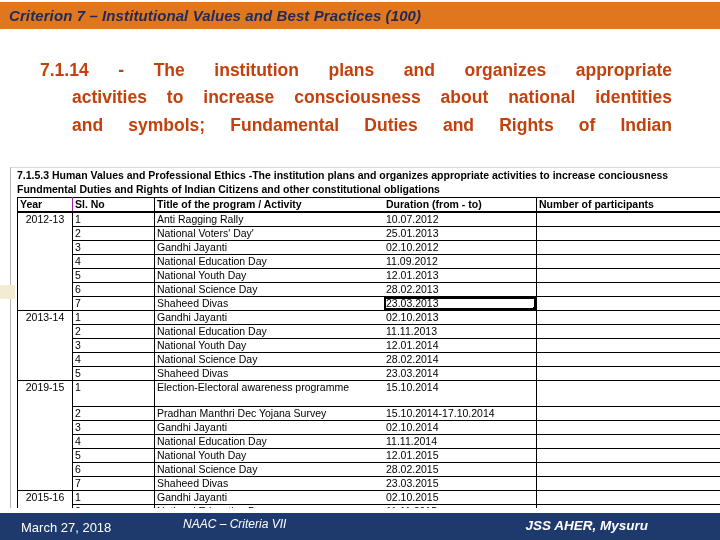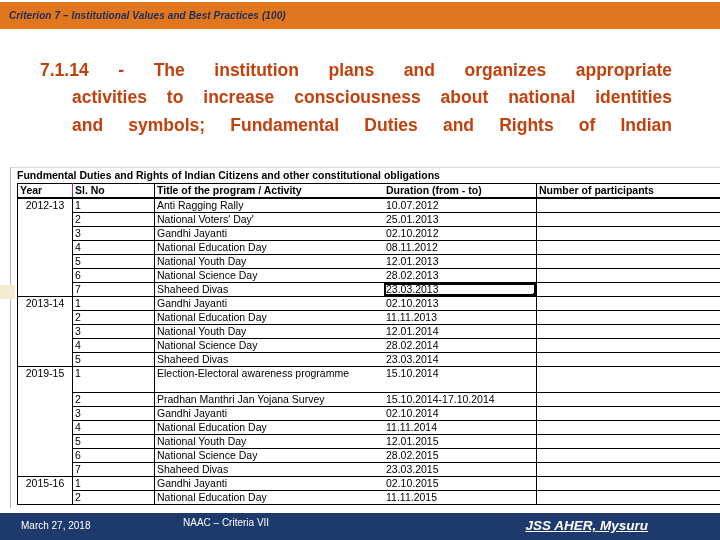--- a/index.html
+++ b/index.html
@@ -6,21 +6,21 @@
   .slide{
     position:relative;width:720px;height:540px;background:#ffffff;
     font-family:"Liberation Sans",sans-serif;overflow:hidden;margin:0 auto;
   }
   
   .banner{
     position:absolute;left:0;top:2px;width:720px;height:27px;
     background:#e0771e;display:flex;align-items:center;
   }
   .banner-title{
-    color:#1f2a5a;font-size:10px;font-weight:bold;font-style:italic;
+    color:#1f2a5a;font-size:15px;font-weight:bold;font-style:italic;
     padding-left:9px;letter-spacing:.1px;white-space:nowrap;
   }
   
   .clause{
     position:absolute;left:40px;top:57px;width:632px;color:#c2410c;
     font-size:17.5px;font-weight:bold;line-height:27.4px;
   }
   .clause-line{padding-left:32px;text-align:justify;text-align-last:justify;white-space:nowrap;overflow:hidden;}
   .clause-line.first{padding-left:0;}
   .clause-line.last{text-align:left;text-align-last:left;}
@@ -64,40 +64,41 @@
   td.num{border-left:1px solid #000;border-bottom:1px solid #000;text-align:right;padding-right:7px;}
   tr.tall td{height:25px;vertical-align:top;line-height:13px;}
   td.selected{box-shadow:inset 0 0 0 2px #000;}
   .fill-handle{
     position:absolute;right:-2px;bottom:-2px;width:5px;height:5px;background:#000;
   }
   
   .footer{
     position:absolute;left:0;top:513px;width:720px;height:27px;background:#1e3a6d;color:#fff;
   }
-  .footer-date{position:absolute;left:21px;top:7px;font-size:10px;}
-  .footer-center{position:absolute;left:183px;top:4px;font-size:10px;}
-  .footer-right{position:absolute;right:72px;top:5px;font-size:13.5px;font-weight:bold;font-style:italic;text-decoration:underline;}
+  .footer-date{position:absolute;left:21px;top:7px;font-size:13px;}
+  .footer-center{position:absolute;left:183px;top:4px;font-size:12px;font-style:italic;}
+  .footer-right{position:absolute;right:72px;top:5px;font-size:13.5px;font-weight:bold;font-style:italic;}
 </style>
 </head>
 <body>
 
 <div class="slide">
 
   <div class="banner">
     <div class="banner-title">Criterion 7 – Institutional Values and Best Practices (100)</div>
   </div>
 
   <div class="clause">
     <div class="clause-line first">7.1.14 - The institution plans and organizes appropriate</div>
     <div class="clause-line">activities to increase consciousness about national identities</div>
     <div class="clause-line">and symbols; Fundamental Duties and Rights of Indian</div>
   </div>
 
   <div class="excel">
+    <div class="caption">7.1.5.3 Human Values and Professional Ethics -The institution plans and organizes appropriate activities to increase conciousness</div>
     <div class="caption">Fundmental Duties and Rights of Indian Citizens and other constitutional obligations</div>
 
     <table class="prog">
       <thead>
         <tr>
           <th class="c-year">Year</th>
           <th class="c-sl">Sl. No</th>
           <th class="c-title">Title of the program / Activity</th>
           <th class="c-dur">Duration (from - to)</th>
           <th class="c-num">Number of participants</th>
@@ -119,21 +120,21 @@
           </tr>
           <tr>
             <td class="sl">3</td>
             <td class="title">Gandhi Jayanti</td>
             <td class="dur">02.10.2012</td>
             <td class="num">150</td>
           </tr>
           <tr>
             <td class="sl">4</td>
             <td class="title">National Education Day</td>
-            <td class="dur">08.11.2012</td>
+            <td class="dur">11.09.2012</td>
             <td class="num">541</td>
           </tr>
           <tr>
             <td class="sl">5</td>
             <td class="title">National Youth Day</td>
             <td class="dur">12.01.2013</td>
             <td class="num">650</td>
           </tr>
           <tr>
             <td class="sl">6</td>
@@ -180,21 +181,21 @@
           </tr>
           <tr class="tall">
             <td class="year" rowspan="7">2019-15</td>
             <td class="sl">1</td>
             <td class="title">Election-Electoral awareness programme</td>
             <td class="dur">15.10.2014</td>
             <td class="num">106</td>
           </tr>
           <tr>
             <td class="sl">2</td>
-            <td class="title">Pradhan Manthri Jan Yojana Survey</td>
+            <td class="title">Pradhan Manthri Dec Yojana Survey</td>
             <td class="dur">15.10.2014-17.10.2014</td>
             <td class="num">105</td>
           </tr>
           <tr>
             <td class="sl">3</td>
             <td class="title">Gandhi Jayanti</td>
             <td class="dur">02.10.2014</td>
             <td class="num">160</td>
           </tr>
           <tr>

